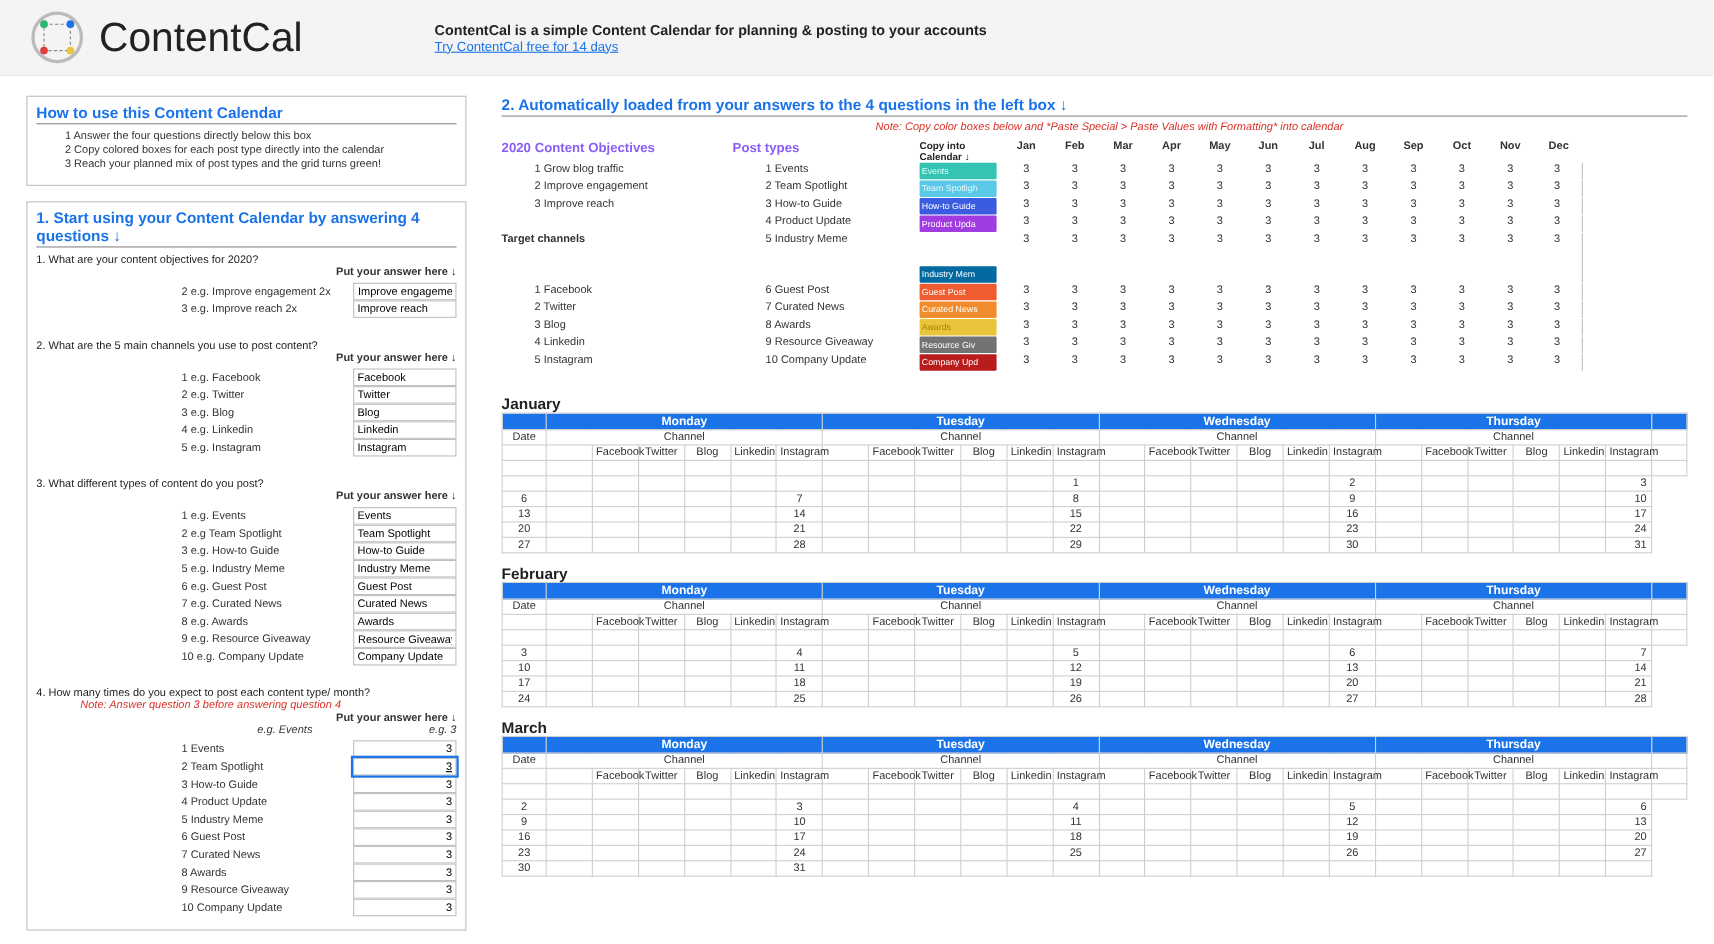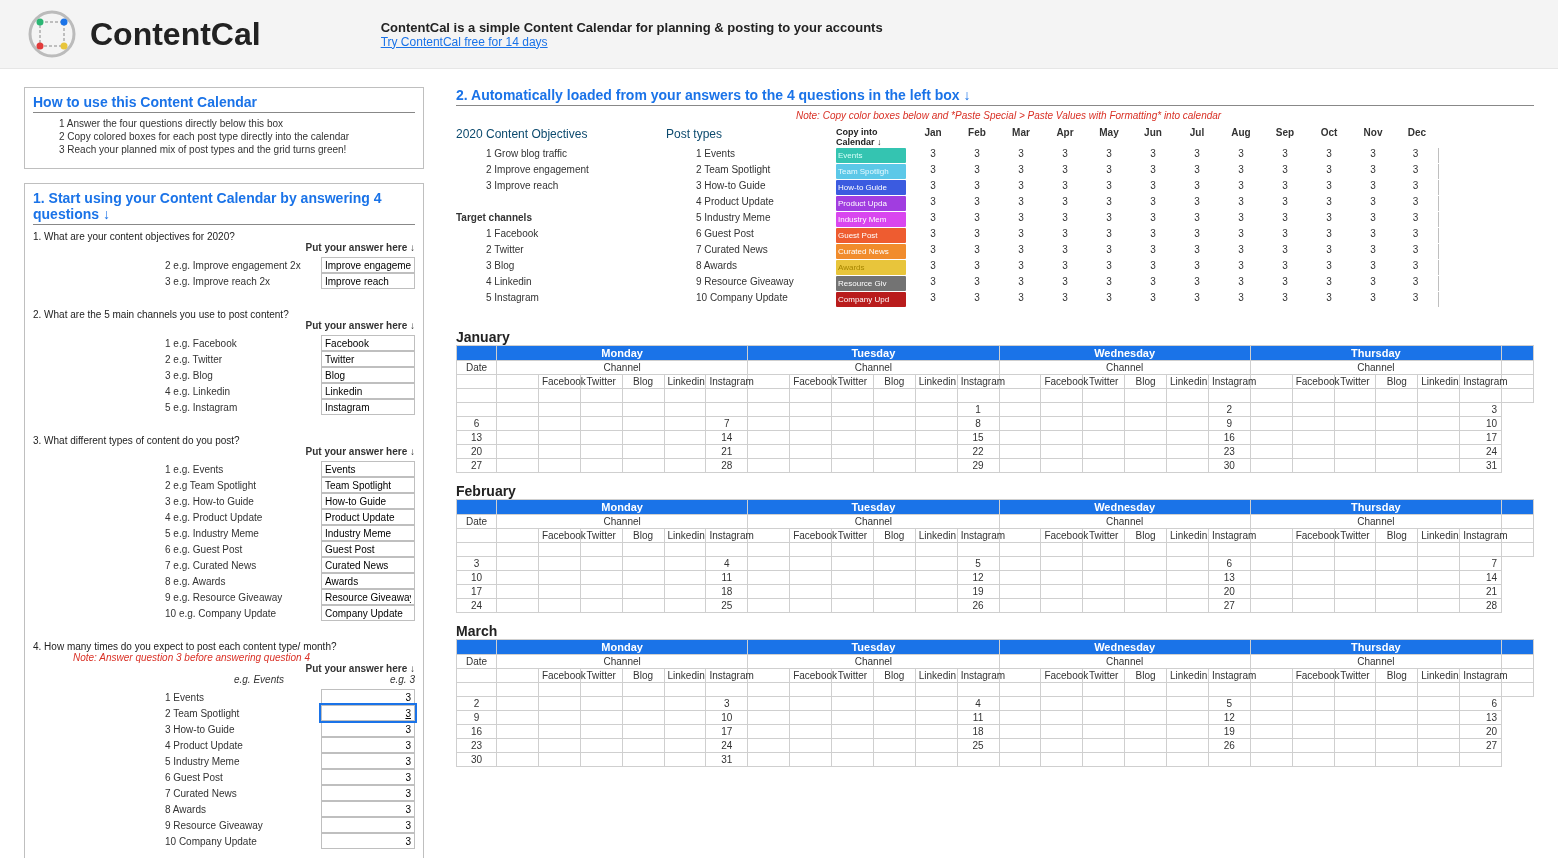--- a/index.html
+++ b/index.html
@@ -17,21 +17,21 @@
     align-items: center;
     gap: 120px;
     border-bottom: 1px solid #e6e6e6;
   }
   .logo {
     display: flex;
     align-items: center;
     gap: 14px;
   }
   .logo svg { width: 48px; height: 48px; }
-  .logo-text { font-size: 32px; font-weight: 700; color: #222; }
+  .logo-text { font-size: 37px; font-weight: 400; color: #222; }
   .top-desc { }
   .top-desc .line1 { font-weight: 700; font-size: 13px; color: #222; }
   .top-desc .link { color: #1a73e8; text-decoration: underline; font-size: 12px; cursor: pointer; }
 
   .page {
     display: flex;
     gap: 32px;
     padding: 18px 24px 40px 24px;
     align-items: flex-start;
   }
@@ -74,41 +74,41 @@
   .right-note { color: #d93025; font-style: italic; font-size: 10px; margin: 2px 0 6px 340px; }
 
   .summary-grid {
     display: grid;
     grid-template-columns: 210px 170px 75px repeat(12, 44px);
     column-gap: 0;
     row-gap: 1px;
     margin-bottom: 22px;
     font-size: 10px;
   }
-  .summary-grid .hdr { font-weight: 400; font-size: 12px; color: #0c4a6e; }
+  .summary-grid .hdr { font-weight: 700; font-size: 12px; color: #8b5cf6; }
   .summary-grid .copyhdr { font-weight: 700; font-size: 9px; color: #222; }
   .summary-grid .month-hdr { text-align: center; font-weight: 600; }
   .summary-grid .obj-item, .summary-grid .pt-item { padding-left: 30px; }
   .color-chip {
     height: 15px;
     width: 70px;
     font-size: 8px;
     color: #fff;
     display: flex;
     align-items: center;
     padding: 0 2px;
     border-radius: 1px;
     overflow: hidden;
     white-space: nowrap;
   }
   .chip-events { background: #34c4b1; color: #d7fff9; }
   .chip-team   { background: #5cc8e8; color: #e7f9ff; }
   .chip-howto  { background: #3b5be0; }
   .chip-product{ background: #a13de0; }
-  .chip-meme   { background: #d946ef; }
+  .chip-meme   { background: #0369a1; margin-top: 30px; }
   .chip-guest  { background: #ee5c30; }
   .chip-curated{ background: #f18c2c; }
   .chip-awards { background: #e8c53b; color: #a78600; }
   .chip-resource{background: #737373; }
   .chip-company{ background: #b91c1c; }
   .num-cell { text-align: center; font-size: 10px; }
   .num-cell.last { border-right: 1px solid #bfbfbf; padding-right: 2px; }
 
   .month-block { margin-top: 10px; }
   .month-title { font-weight: 700; font-size: 14px; color: #222; margin-bottom: 0; }
@@ -220,24 +220,20 @@
        <span class="q-label">1  e.g. Events</span>
        <input class="q-input wide" value="Events" style="">
      </div>
           <div class="q-row">
        <span class="q-label">2  e.g Team Spotlight</span>
        <input class="q-input wide" value="Team Spotlight" style="">
      </div>
           <div class="q-row">
        <span class="q-label">3  e.g. How-to Guide</span>
        <input class="q-input wide" value="How-to Guide" style="">
-     </div>
-          <div class="q-row">
-       <span class="q-label">4  e.g. Product Update</span>
-       <input class="q-input wide" value="Product Update" style="">
      </div>
           <div class="q-row">
        <span class="q-label">5  e.g. Industry Meme</span>
        <input class="q-input wide" value="Industry Meme" style="">
      </div>
           <div class="q-row">
        <span class="q-label">6  e.g. Guest Post</span>
        <input class="q-input wide" value="Guest Post" style="">
      </div>
           <div class="q-row">

